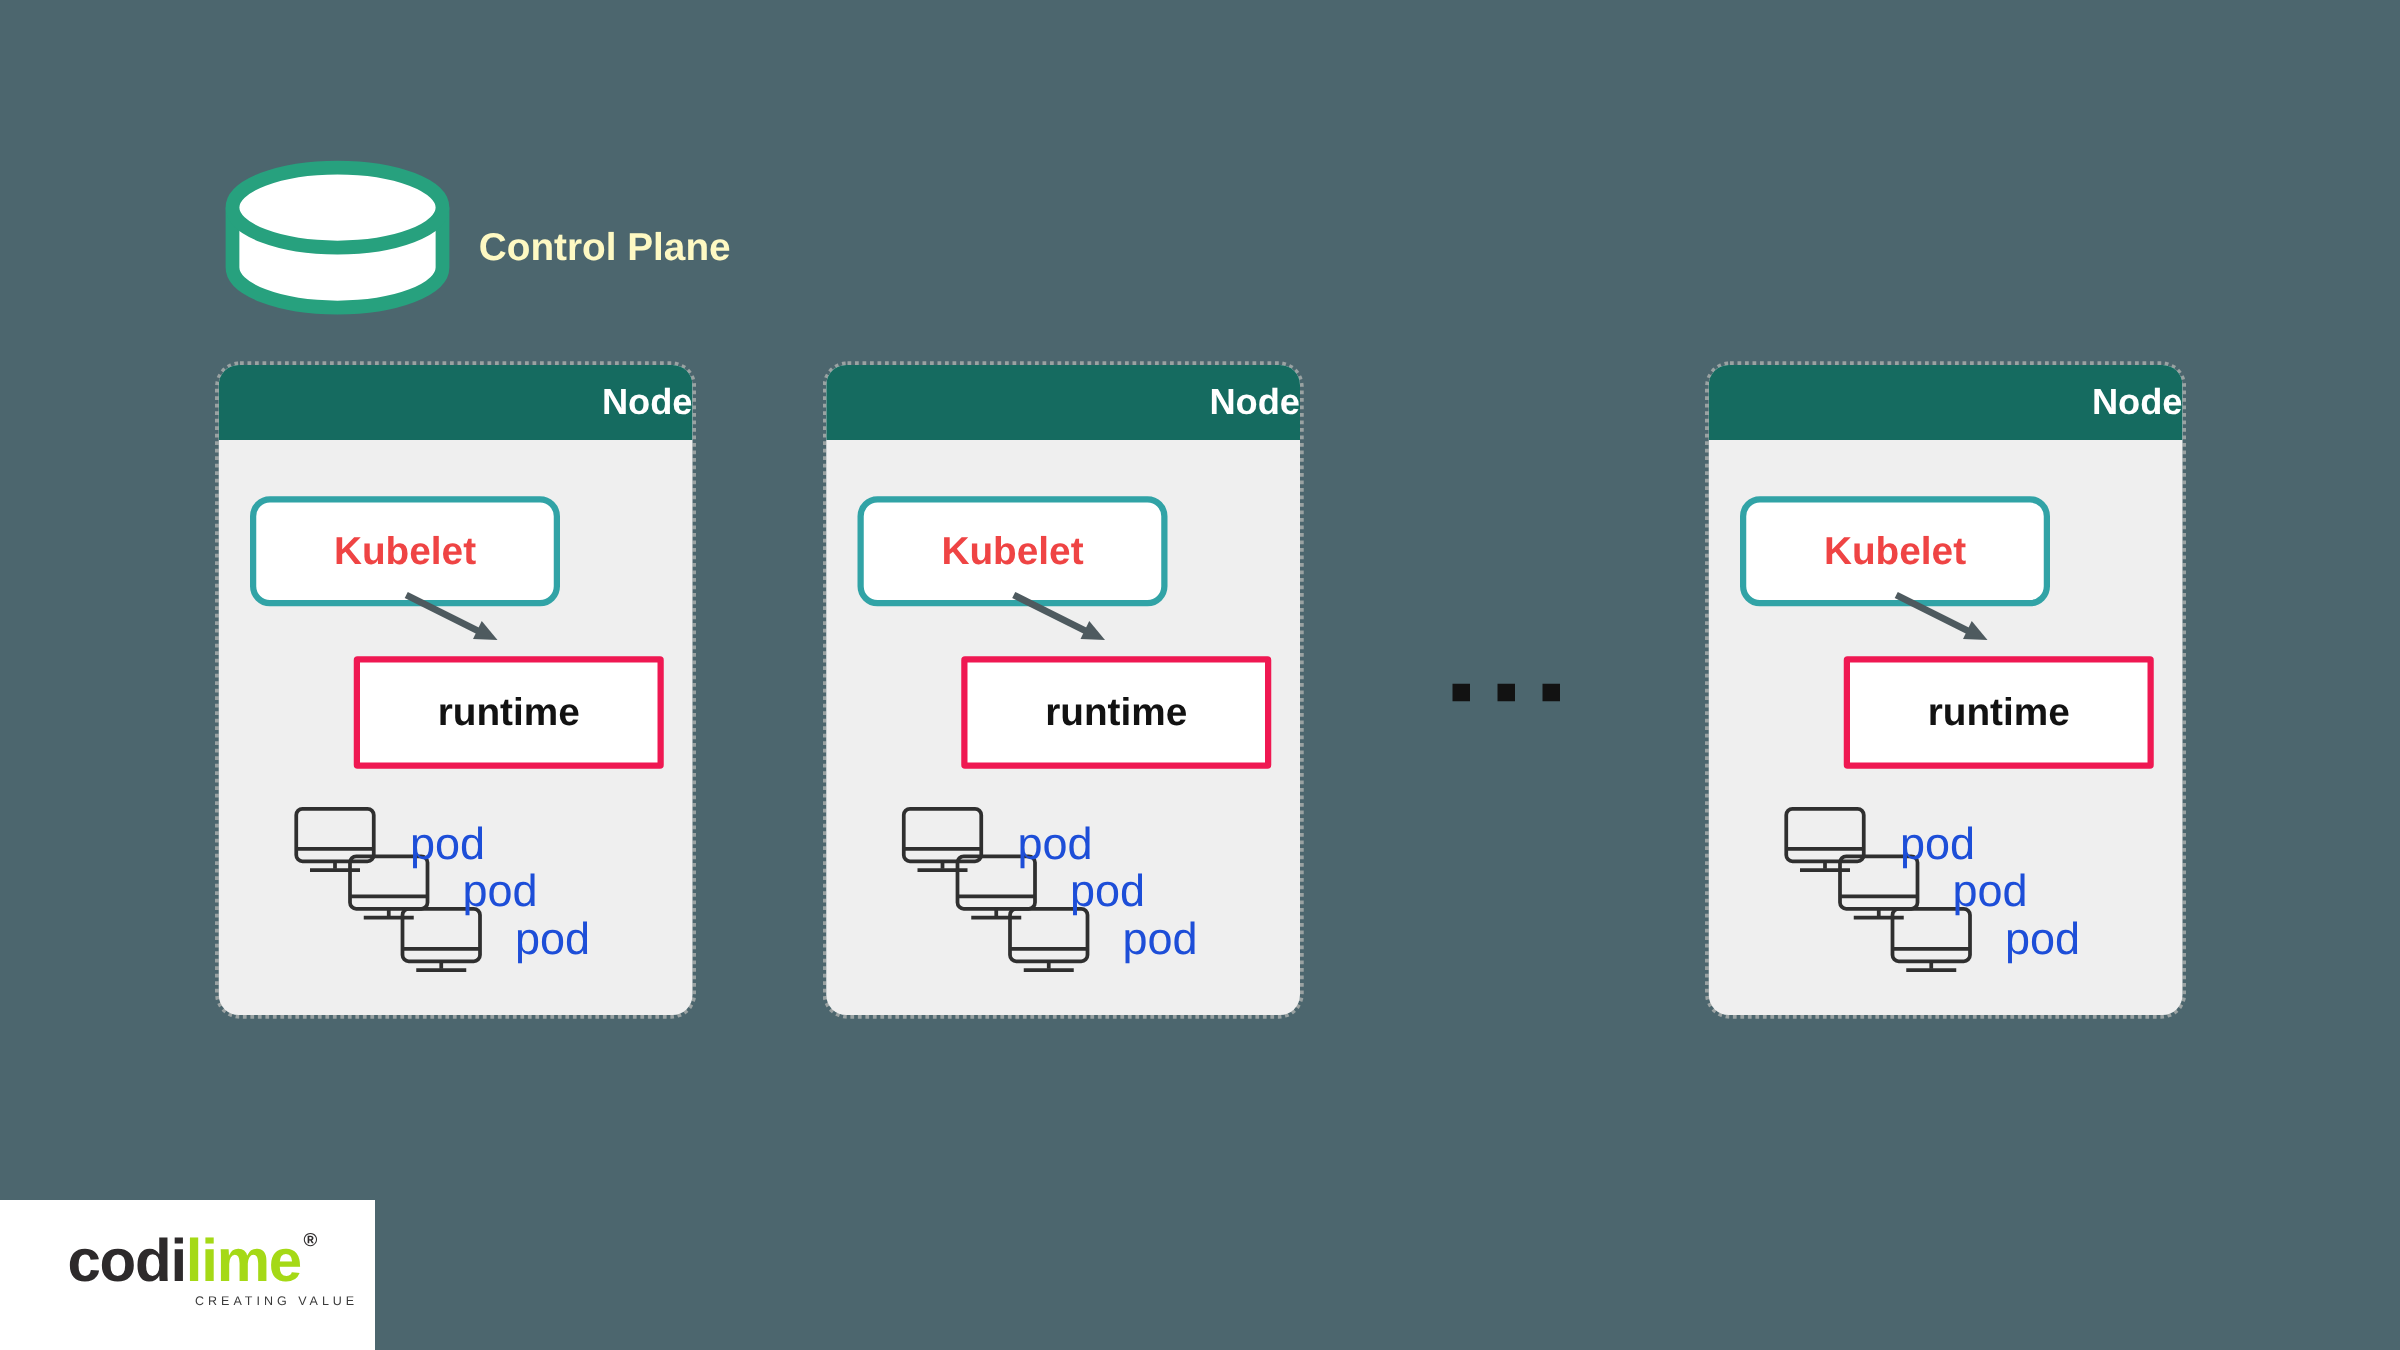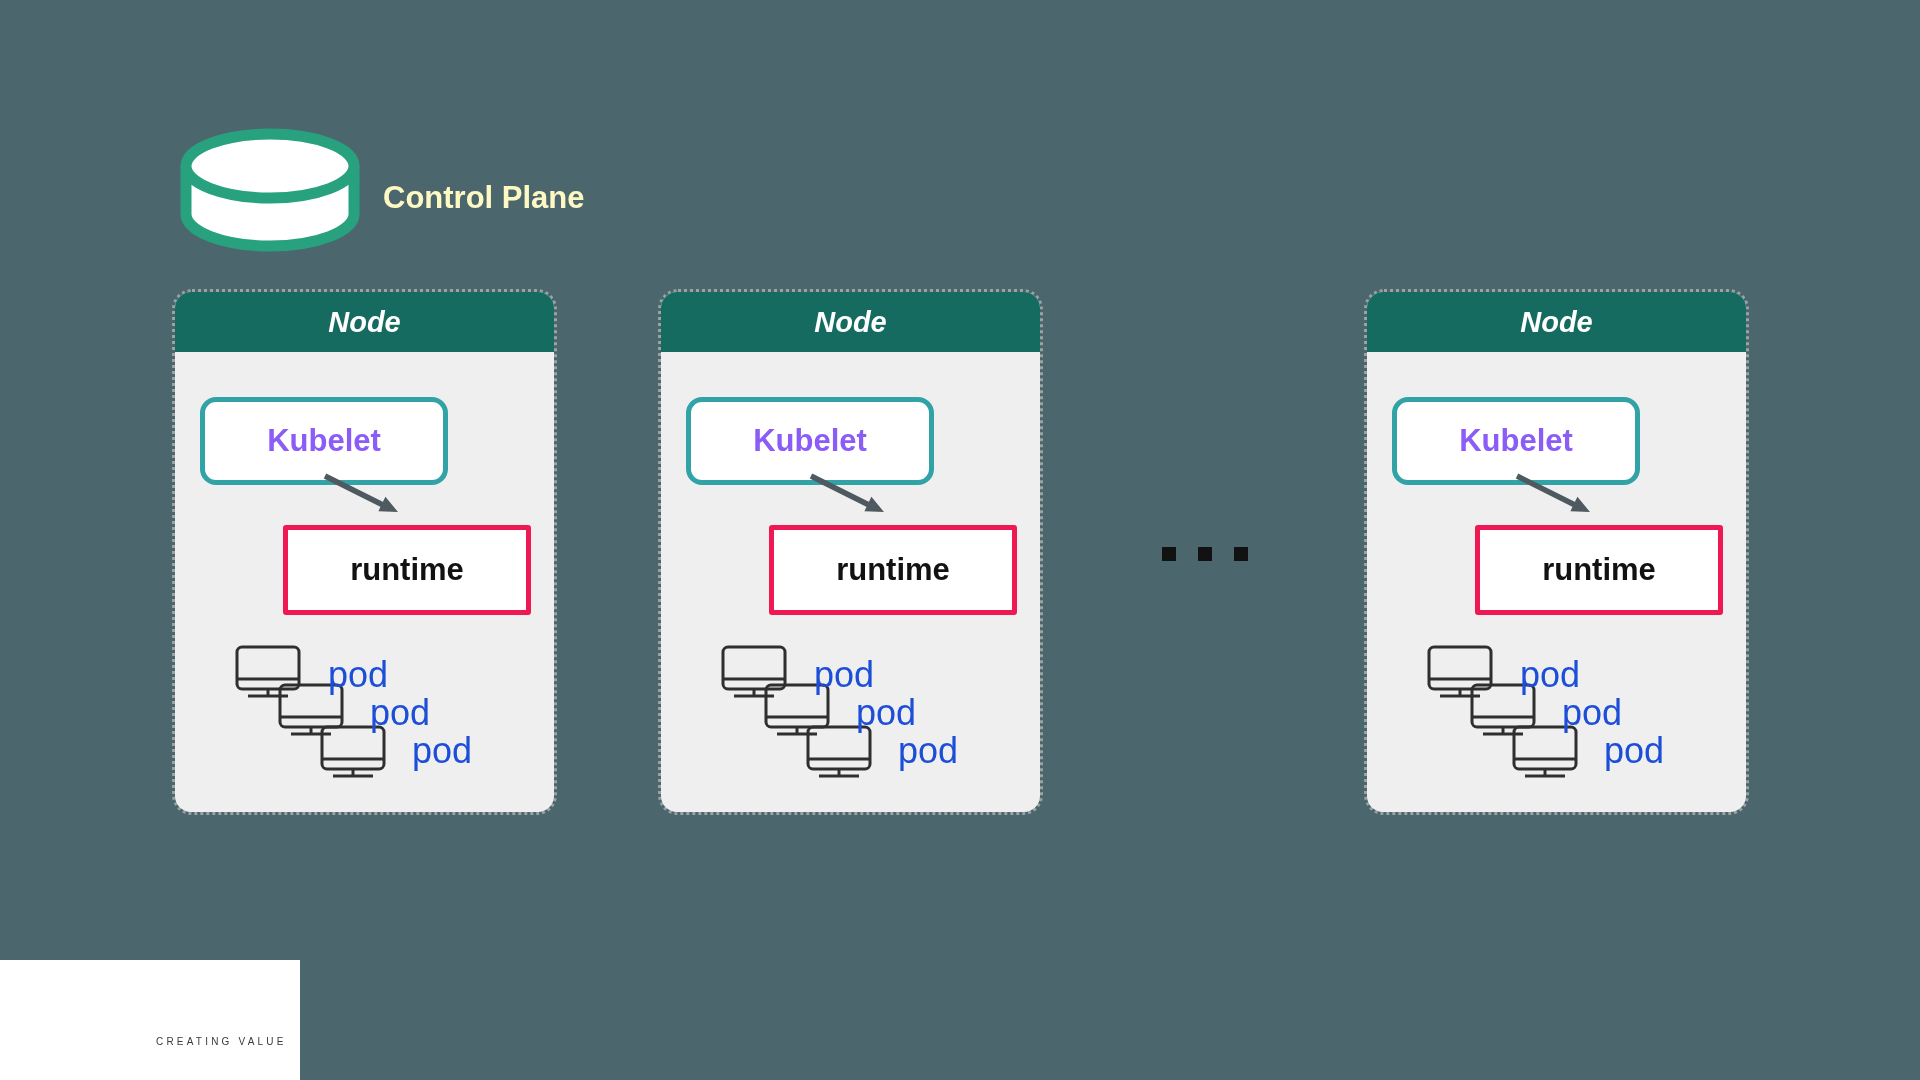--- a/index.html
+++ b/index.html
@@ -26,28 +26,28 @@
   }
   .node-1 { left:172px; }
   .node-2 { left:658px; }
   .node-3 { left:1364px; }
   .node-card {
     position:absolute; inset:0; border-radius:16px; overflow:hidden;
     background:#efefef;
   }
   .node-header {
     height:60px; background:#156b60;
-    display:flex; align-items:center; justify-content:center;
-    color:#ffffff; font-size:29px; font-weight:bold;font-style:italic;
+    display:flex; align-items:center; justify-content:flex-end;
+    color:#ffffff; font-size:29px; font-weight:bold;
   }
   .kubelet-box {
     position:absolute; left:25px; top:105px; width:248px; height:88px;
     background:#ffffff; border:5px solid #31a3a6; border-radius:16px;
     display:flex; align-items:center; justify-content:center;
-    font-size:31px; font-weight:bold; color:#8b5cf6;
+    font-size:31px; font-weight:bold; color:#ef4444;
   }
   .runtime-box {
     position:absolute; left:108px; top:233px; width:248px; height:90px;
     background:#ffffff; border:5px solid #ef1852; border-radius:3px;
     display:flex; align-items:center; justify-content:center;
     font-size:31px; font-weight:bold; color:#121212;
   }
   .kubelet-runtime-arrow { position:absolute; left:130px; top:178px; }
 
   .pod-icon { position:absolute; }
@@ -212,14 +212,17 @@
       <line x1="33" y1="44" x2="33" y2="50" stroke="#2f2f2f" stroke-width="3"></line>
       <line x1="13" y1="51" x2="53" y2="51" stroke="#2f2f2f" stroke-width="3"></line>
     </svg>
     <div class="pod-label pod-label-1">pod</div>
     <div class="pod-label pod-label-2">pod</div>
     <div class="pod-label pod-label-3">pod</div>
   </div>
 </div>
 
 <div class="logo-box">
+  <div class="logo-text">
+    <span class="logo-dark">codi</span><span class="logo-lime">lime</span><span class="logo-reg">®</span>
+  </div>
   <div class="logo-tagline">CREATING VALUE</div>
 </div>
 
 </body></html>

